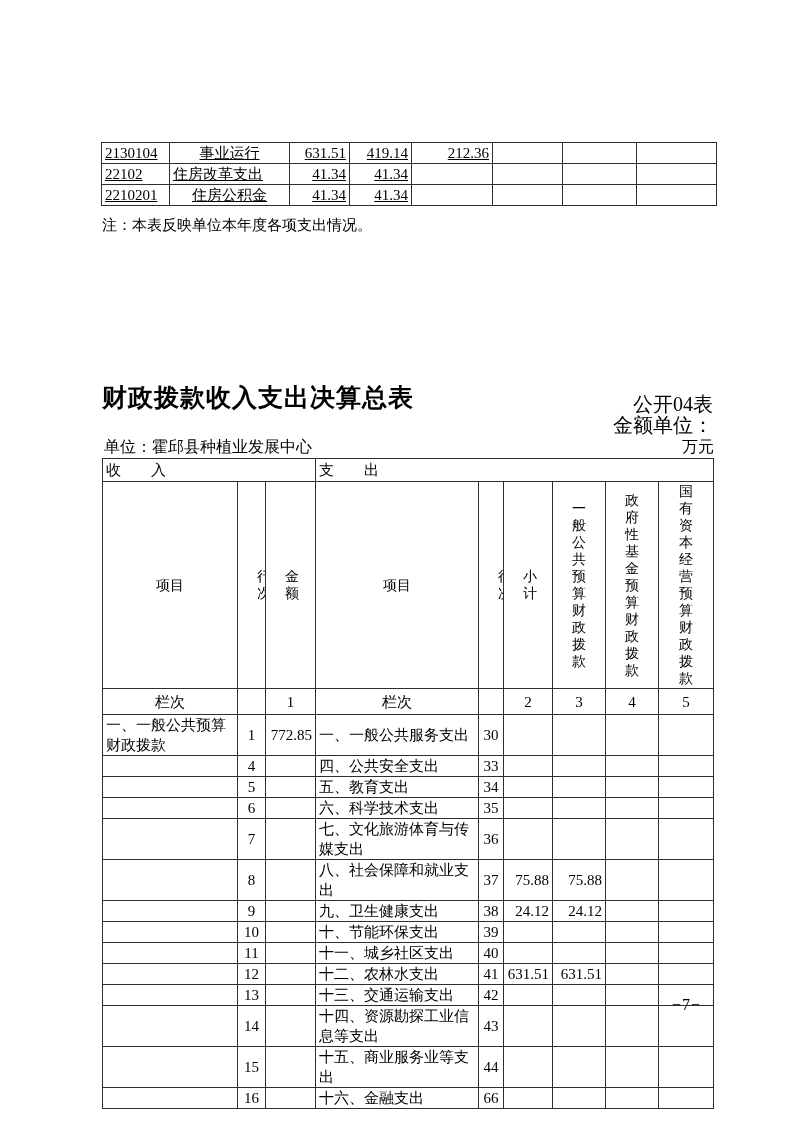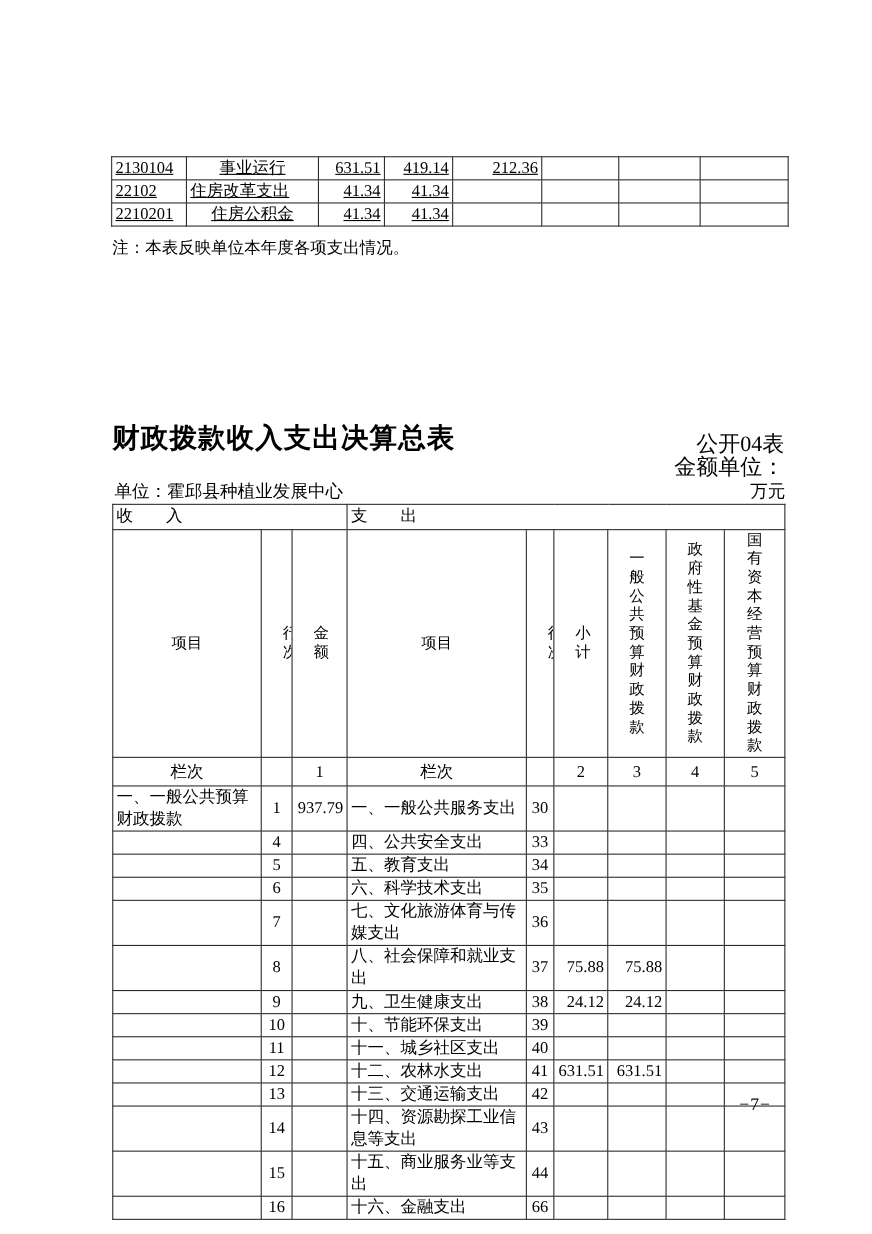--- a/index.html
+++ b/index.html
@@ -146,21 +146,21 @@
         <td>2</td>
         <td>3</td>
         <td>4</td>
         <td>5</td>
       </tr>
     </thead>
     <tbody id="main-body">
         <tr>
           <td class="cell-left">一、一般公共预算财政拨款</td>
           <td class="cell-ctr">1</td>
-          <td class="cell-amt">937.79</td>
+          <td class="cell-amt">772.85</td>
           <td class="cell-left">一、一般公共服务支出</td>
           <td class="cell-ctr">30</td>
           <td class="cell-amt"></td>
           <td class="cell-amt"></td>
           <td class="cell-amt"></td>
           <td class="cell-amt"></td>
         </tr>
         <tr>
           <td class="cell-left"></td>
           <td class="cell-ctr">4</td>

